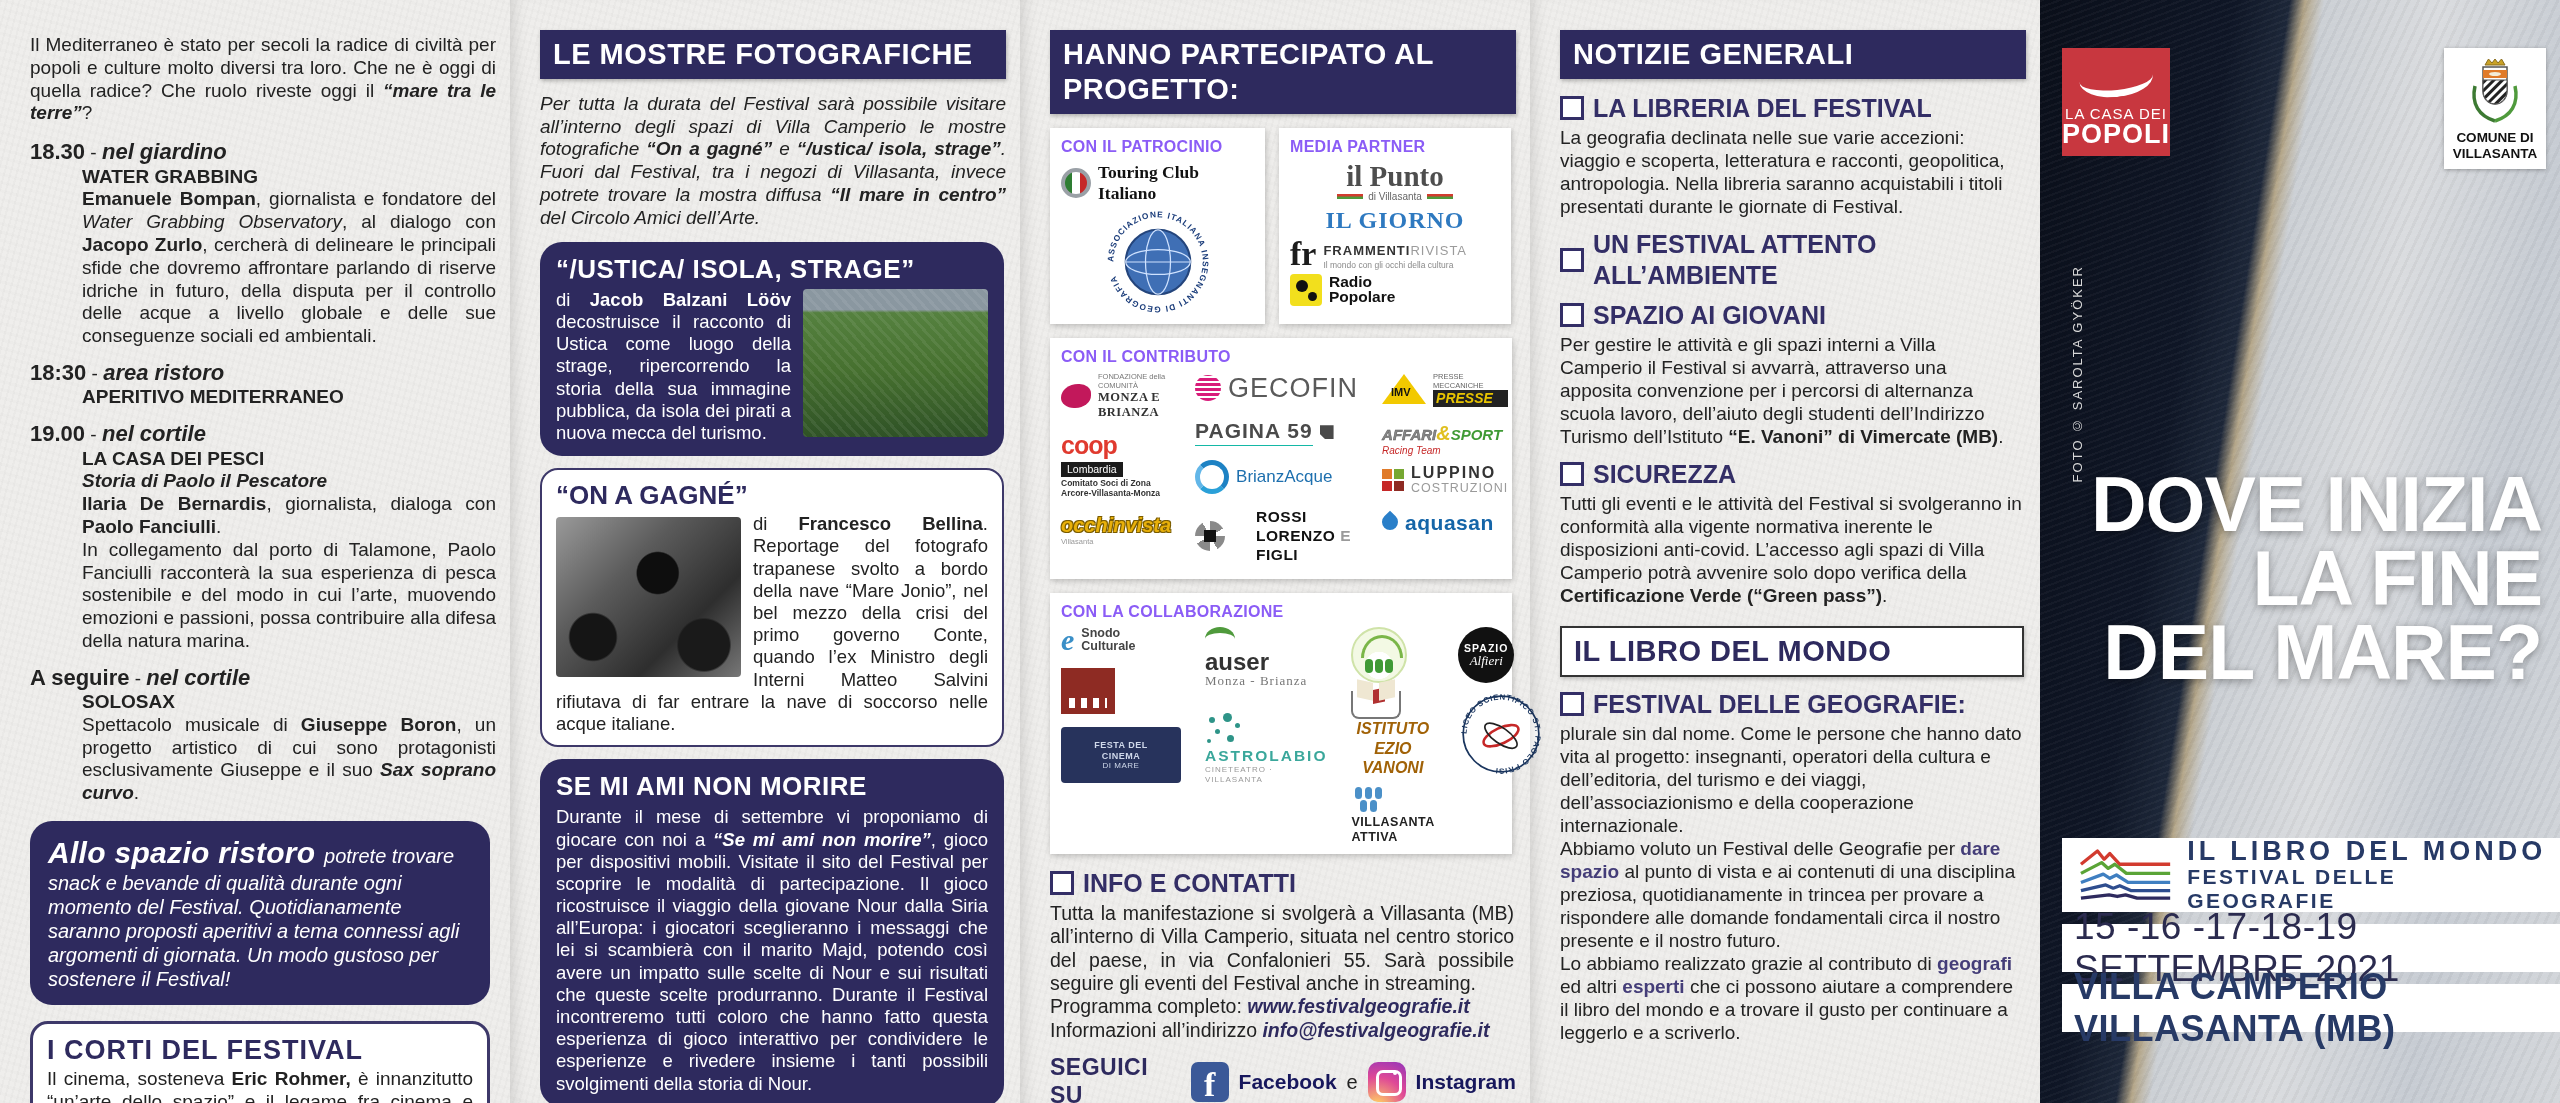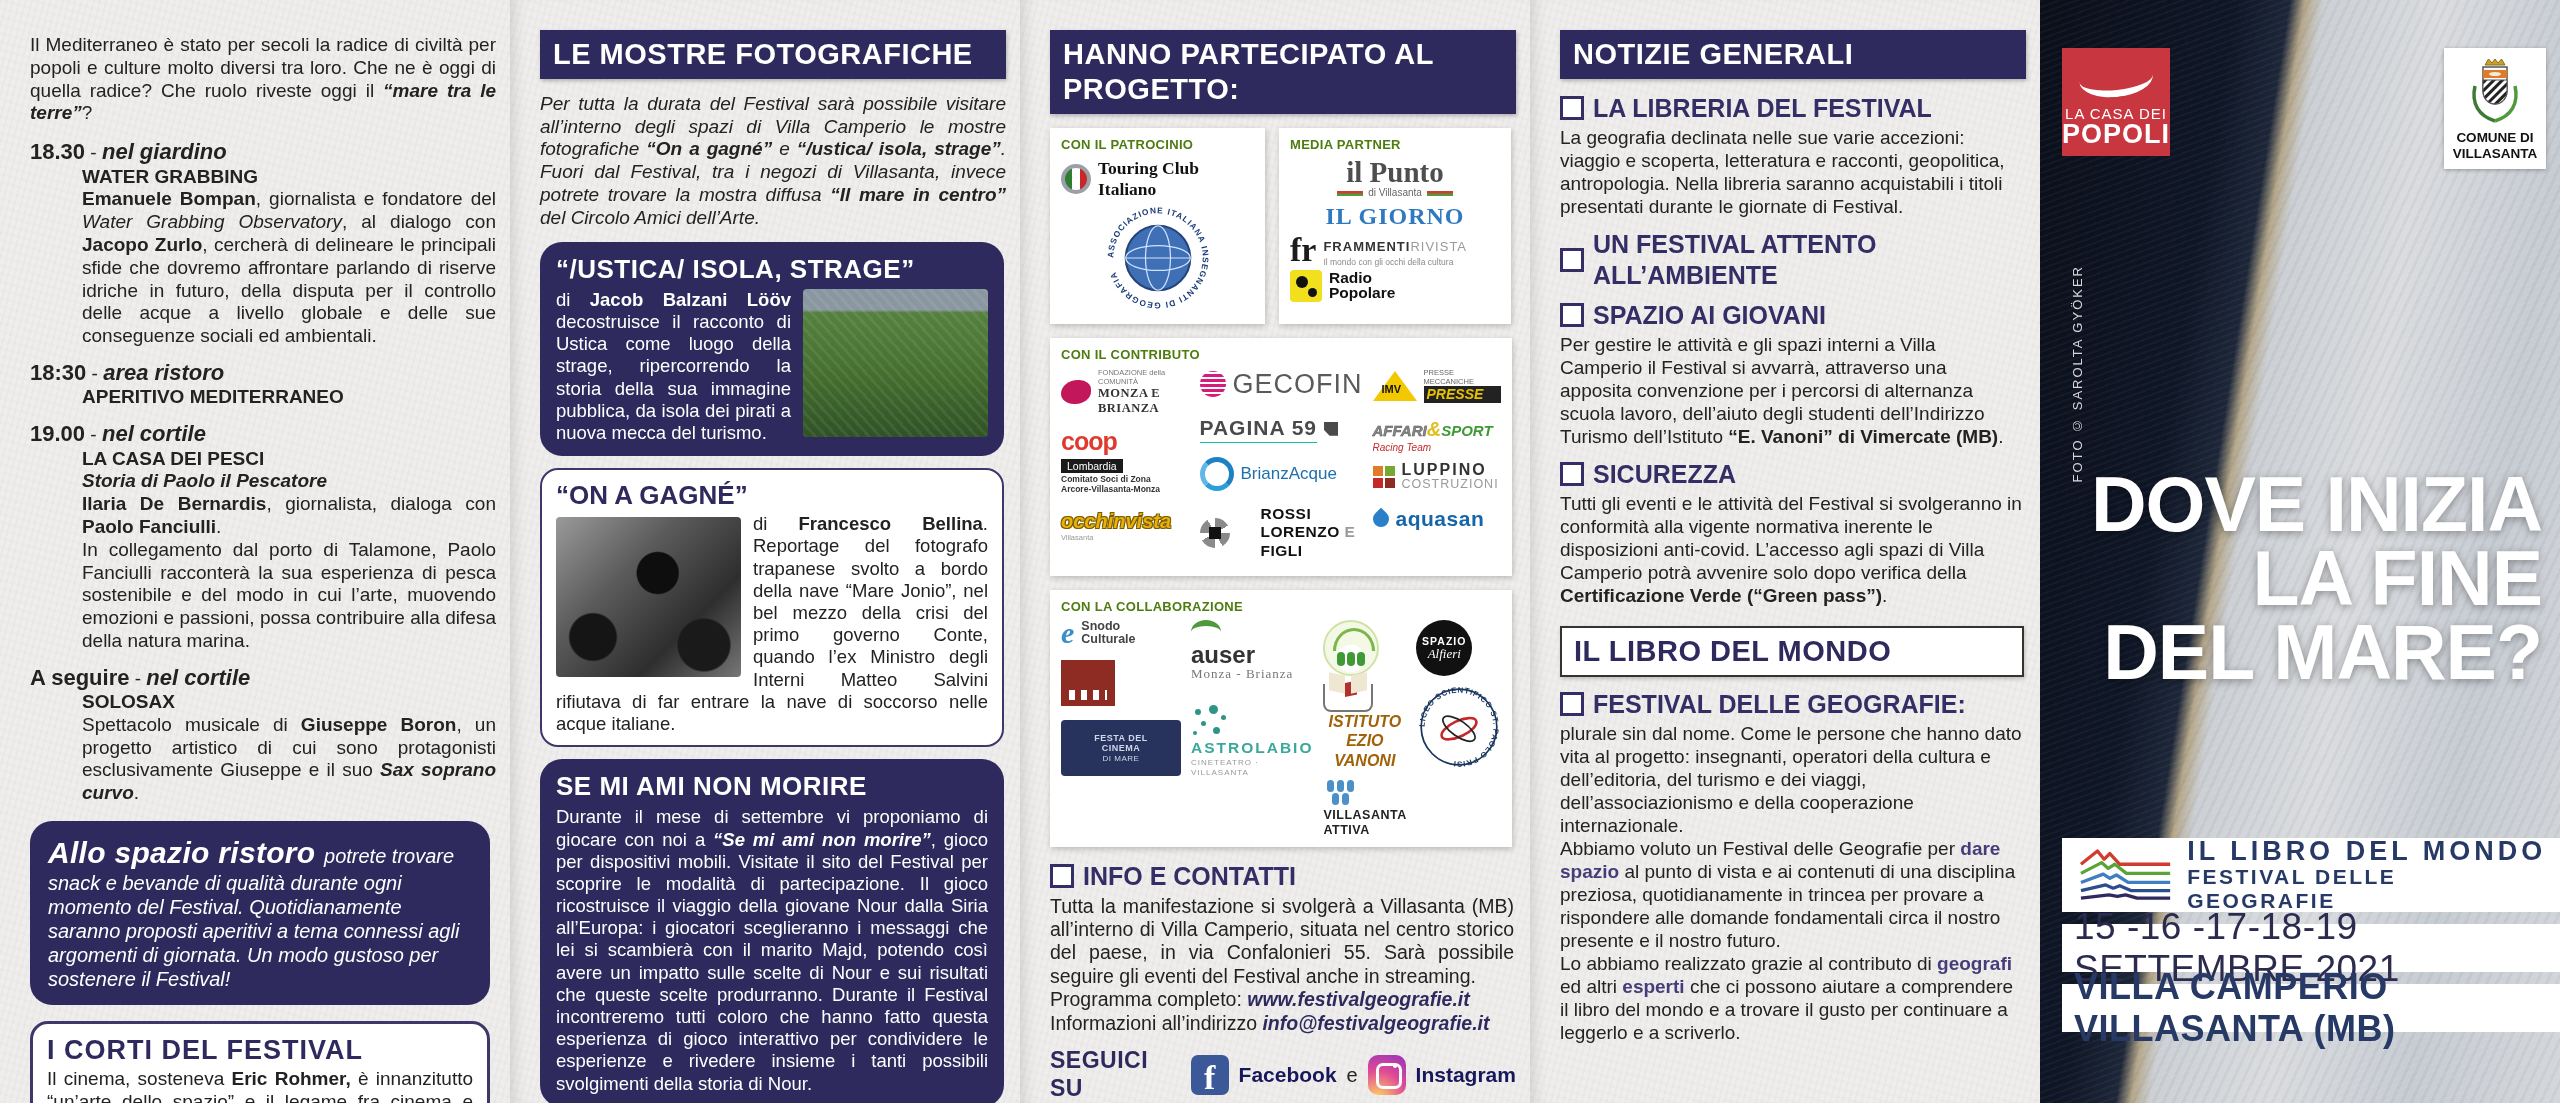--- a/index.html
+++ b/index.html
@@ -54,21 +54,21 @@
   .bw{width:185px;height:160px;float:left;margin:4px 12px 2px 0;
     background:
       radial-gradient(circle at 55% 35%, #0e0e0e 0 14%, rgba(0,0,0,0) 15%),
       radial-gradient(circle at 20% 75%, #151515 0 12%, rgba(0,0,0,0) 13%),
       radial-gradient(circle at 80% 80%, #1a1a1a 0 13%, rgba(0,0,0,0) 14%),
       linear-gradient(135deg,#9a9a9a,#5c5c5c 35%,#2e2e2e 70%,#777);}
   
   .p3{font-size:19px;line-height:1.2;}
   .lrow{display:flex;gap:14px;margin-bottom:14px;}
   .lbox{background:#fff;box-shadow:1px 2px 6px rgba(0,0,0,.22);padding:9px 11px;box-sizing:border-box;}
-  .lbox .lab{font-weight:800;font-size:13px;letter-spacing:.3px;margin-bottom:6px;color:#4d7c0f;}
+  .lbox .lab{font-weight:800;font-size:16px;letter-spacing:.3px;margin-bottom:6px;color:#8b5cf6;}
   .halfA{width:215px;height:196px;}
   .halfB{width:232px;height:196px;}
   .wideL{width:462px;margin-bottom:14px;}
   .chip{display:flex;align-items:center;gap:7px;margin-bottom:6px;}
   .serif{font-family:"Liberation Serif",serif;}
   .tci-ic{width:30px;height:30px;border-radius:50%;border:4px solid #9aa0a6;box-sizing:border-box;
     background:linear-gradient(90deg,#2e7d32 0 33%,#fff 33% 66%,#c62828 66%);display:inline-block;flex:0 0 auto;}
   .tci-tx{font-weight:700;font-size:17.5px;color:#111;}
   .aiig-wrap{display:flex;justify-content:center;margin-top:2px;}
   .punto{font-weight:700;font-size:29px;color:#4e4e4e;line-height:1;}
@@ -76,21 +76,21 @@
   .cbar{display:inline-block;width:26px;height:5px;background:linear-gradient(180deg,#d23b2f 0 49%,#4f9a3c 51%);}
   .giorno{font-family:"Liberation Serif",serif;font-weight:700;font-size:24px;color:#2e79c0;letter-spacing:1px;}
   .fr-big{font-family:"Liberation Serif",serif;font-size:34px;font-weight:700;color:#1c1c1c;line-height:.9;}
   .fr-l1 b{font-size:13px;color:#333;letter-spacing:1px;}
   .fr-l1 span{font-size:13px;color:#9b9b9b;letter-spacing:1px;}
   .fr-l2{font-size:8.5px;color:#8a8a8a;}
   .radio-ic{width:32px;height:32px;background:#f2df1d;border-radius:4px;position:relative;flex:0 0 auto;}
   .radio-ic::before{content:"";position:absolute;left:6px;top:6px;width:12px;height:12px;border-radius:50%;background:#111;}
   .radio-ic::after{content:"";position:absolute;right:5px;bottom:5px;width:9px;height:9px;border-radius:50%;background:#111;}
   .radio-tx{font-weight:800;font-size:15.5px;line-height:.95;color:#111;}
-  .ccols{display:flex;gap:10px;}
+  .ccols{display:flex;gap:24px;}
   .ccol{display:flex;flex-direction:column;gap:8px;flex:1;}
   .fond-ic{width:30px;height:24px;background:#c2185b;border-radius:60% 40% 55% 45%;position:relative;flex:0 0 auto;}
   .fond-t1{font-size:7.5px;color:#777;}
   .fond-t2{font-family:"Liberation Serif",serif;font-size:12.5px;font-weight:700;color:#333;letter-spacing:.5px;}
   .geco-ic{width:26px;height:26px;border-radius:50%;flex:0 0 auto;
     background:repeating-linear-gradient(0deg,#d81b7a 0 3px,#fff 3px 5px);}
   .geco-tx{font-size:27px;color:#5a5a5a;letter-spacing:1px;font-weight:400;}
   .imv-ic{width:0;height:0;border-left:22px solid transparent;border-right:22px solid transparent;border-bottom:30px solid #f2c900;position:relative;flex:0 0 auto;}
   .imv-l{position:absolute;left:-13px;top:12px;font-size:11px;font-weight:800;color:#111;}
   .imv-t1{font-size:7.5px;color:#666;}

